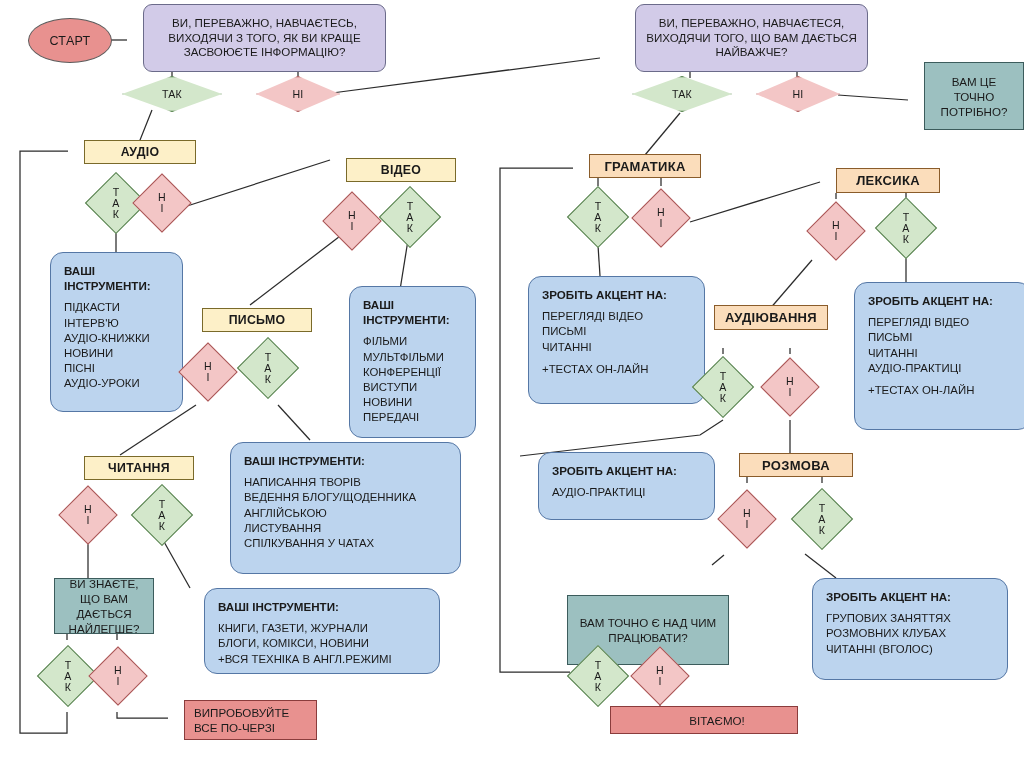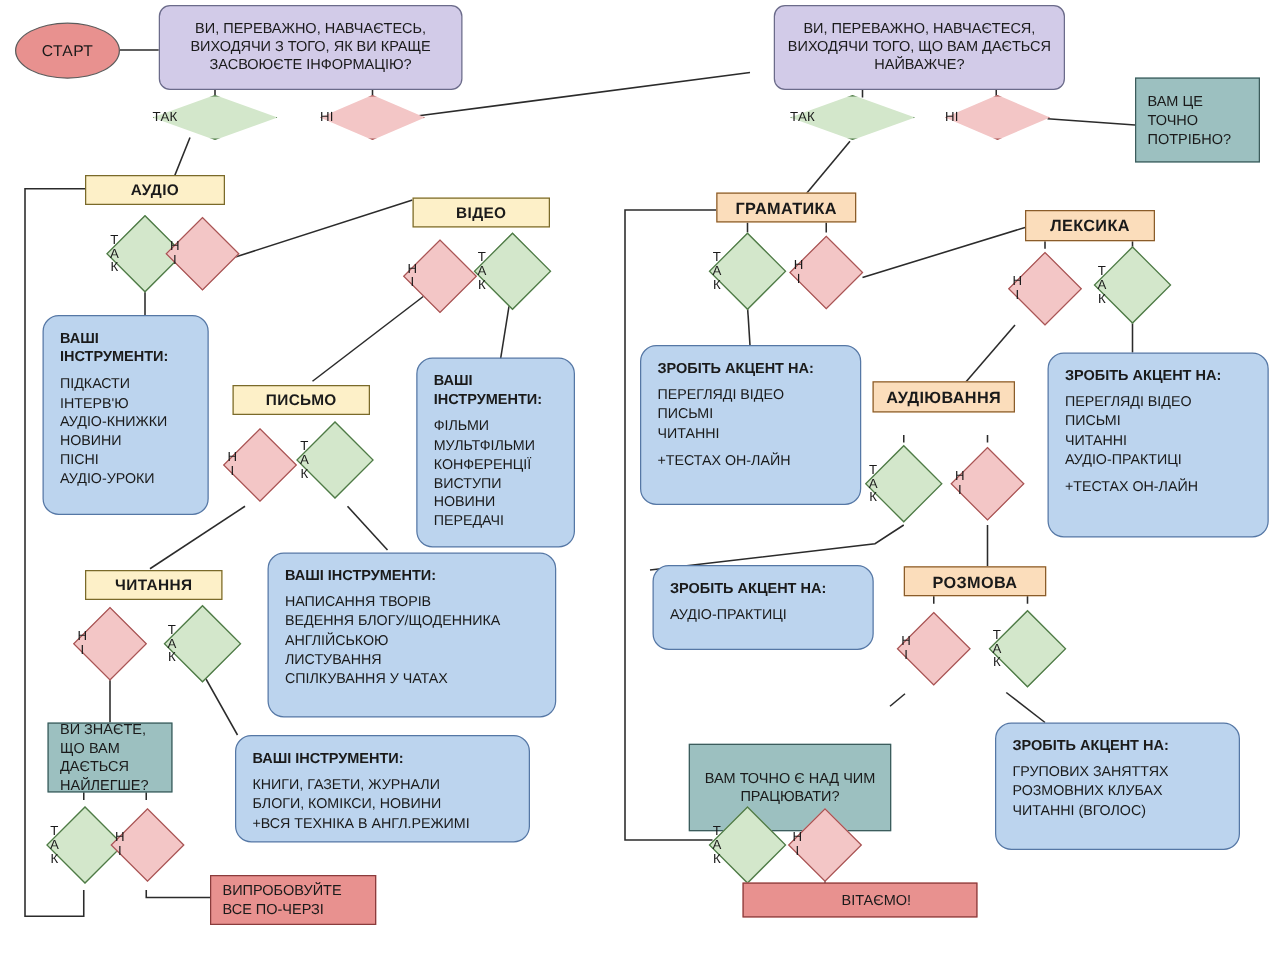--- a/index.html
+++ b/index.html
@@ -1,35 +1,35 @@
 <!DOCTYPE html>
 <html><head>
 <meta charset="utf-8">
 <style>
   html,body{margin:0;padding:0;background:#ffffff;}
   body{width:1024px;height:768px;position:relative;overflow:hidden;
        font-family:"Liberation Sans","DejaVu Sans",sans-serif;color:#1a1a1a;}
   #canvas{position:absolute;left:0;top:0;width:1024px;height:768px;}
   svg.lines{position:absolute;left:0;top:0;width:1024px;height:768px;pointer-events:none;}
 
-  .node{position:absolute;box-sizing:border-box;}
+  .node{position:absolute;box-sizing:border-box;margin-left:16px;}
 
   
   .start{border-radius:50%;background:#e8918f;border:1.3px solid #5c5c5c;
          display:flex;align-items:center;justify-content:center;
          font-size:12.5px;letter-spacing:.3px;}
 
   
   .question{background:#d2cbe8;border:1.3px solid #6b6b8a;border-radius:9px;
             display:flex;align-items:center;justify-content:center;text-align:center;
             font-size:11.6px;line-height:14.5px;padding:4px 8px;}
 
   
   .teal{background:#9cc0c0;border:1.3px solid #3c5c5c;
-        display:flex;align-items:center;text-align:left;
+        display:flex;align-items:center;text-align:center;
         font-size:11.6px;line-height:15px;padding:5px 9px;}
   .teal.ctr{justify-content:center;text-align:center;}
 
   
   .yellow{background:#fdf0c8;border:1.3px solid #7a6a2a;
           display:flex;align-items:center;justify-content:center;
           font-size:12.3px;font-weight:bold;letter-spacing:.3px;}
 
   
   .orange{background:#fbddbb;border:1.3px solid #8a5c2a;
@@ -44,21 +44,21 @@
   .bluebox ul{list-style:none;margin:0;padding:0;}
   .bluebox li{white-space:nowrap;}
 
   
   .red{background:#e8918f;border:1.3px solid #8a3c3c;
        display:flex;align-items:center;
        font-size:11.6px;line-height:15px;padding:5px 9px;}
   .red.ctr{justify-content:center;text-align:center;}
 
   
-  .dia{position:absolute;display:flex;align-items:center;justify-content:flex-start;}
+  .dia{position:absolute;display:flex;align-items:center;justify-content:center;}
   .dia .shape{position:absolute;left:0;top:0;width:100%;height:100%;
               transform:rotate(45deg);box-sizing:border-box;}
   .dia.yes .shape{background:#d3e7cb;border:1.2px solid #4e7a46;}
   .dia.no  .shape{background:#f3c6c6;border:1.2px solid #a85454;}
   .dia .lbl{position:relative;z-index:2;font-size:10.6px;line-height:11px;
             text-align:center;letter-spacing:.2px;}
   .dia .lbl.stack{writing-mode:horizontal-tb;}
   .dia .lbl.stack span{display:block;}
   .dia.wide .rh{position:absolute;inset:0;background:#d3e7cb;
                 clip-path:polygon(50% 0,100% 50%,50% 100%,0 50%);}

